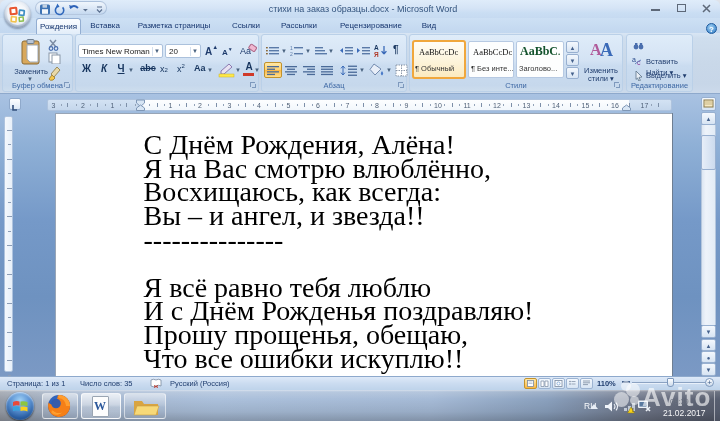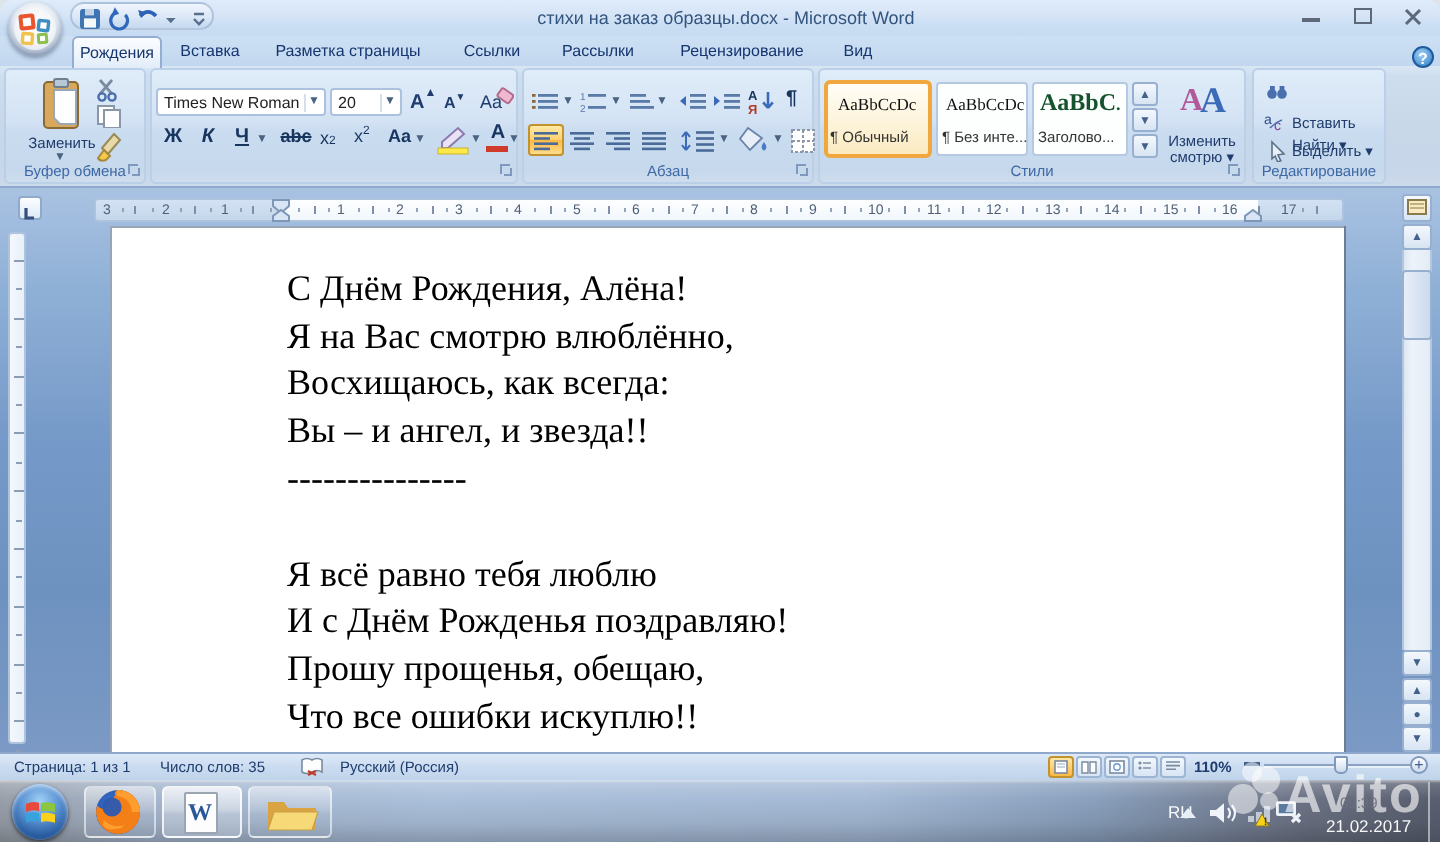--- a/index.html
+++ b/index.html
@@ -55,21 +55,21 @@
   .rtick { position:absolute; top:4px; width:1px; height:4px; background:#7d8fa8; background:#7d8fa8; }
   .rdot { position:absolute; top:5px; width:1px; height:2px; background:#93a3b8; }
   #vruler { position:absolute; left:4px; top:116px; width:9px; height:256px;
     background:linear-gradient(90deg,#f4f8fd 0%,#e8f0f9 100%); border:1px solid #aec3de; border-radius:2px; }
   #tabsel { position:absolute; left:9px; top:98px; width:12px; height:12px;
     background:linear-gradient(180deg,#fdfeff,#dde9f6); border:1px solid #8fa9cb; border-radius:2px; }
 
   #page { position:absolute; left:56px; top:113px; width:616px; height:263px; background:#fff;
     border-top:1px solid #98a5b6; box-shadow: 1px 0 0 #6e7e92, -1px 0 0 #98a5b6; }
   #doctext { position:absolute; left:143.5px; top:132.9px; font-family:"Liberation Serif", serif;
-    font-size:18px; line-height:23.8px; color:#000; white-space:pre; z-index:2; }
+    font-size:28px; line-height:23.8px; color:#000; white-space:pre; z-index:2; }
 
   #vscroll { position:absolute; left:701px; top:97px; width:16px; height:279px; }
   .sbtn { position:absolute; left:0; width:15px; background:linear-gradient(180deg,#f4f8fd,#d7e4f3);
     border:1px solid #98b0d0; border-radius:2px; color:#44618c; font-size:6px; text-align:center; }
 
   #statusbar { position:absolute; left:0; top:376px; width:720px; height:14px;
     background:linear-gradient(180deg,#dee9f8 0%,#cbdcf0 50%,#bed3ea 100%);
     border-top:1px solid #8ea9cc; font-size:7.5px; color:#1f3d6e; z-index:4; }
   .st { position:absolute; top:379px; z-index:5; white-space:nowrap; font-size:7.5px; color:#1f3d6e; }
   .stsep { position:absolute; top:1px; width:1px; height:11px; background:#aabdd8; box-shadow:1px 0 0 #e8f0fa; }
@@ -444,21 +444,21 @@
 <div class="abs" style="left:520px;top:44px;font-family:'Liberation Serif',serif;font-size:12px;font-weight:bold;color:#14532d;">AaBbC<span style="font-size:9px;">.</span></div>
 <div class="abs" style="left:519px;top:64px;font-size:7.5px;color:#333;">Заголово...</div>
 <div class="sbtn" style="left:566px;top:41px;height:12px;width:13px;line-height:12px;">▲</div>
 <div class="sbtn" style="left:566px;top:54px;height:12px;width:13px;line-height:12px;">▼</div>
 <div class="sbtn" style="left:566px;top:67px;height:12px;width:13px;line-height:12px;">▼</div>
 <svg class="abs" style="left:590px;top:40px;" width="26" height="17">
   <text x="0" y="15" font-size="16" font-weight="bold" font-family="Liberation Serif" fill="#b05a9a">A</text>
   <text x="10" y="16" font-size="18" font-weight="bold" font-family="Liberation Serif" fill="#3a6ab8">A</text>
 </svg>
 <div class="rbtxt" style="left:581px;top:66px;width:40px;text-align:center;">Изменить</div>
-<div class="rbtxt" style="left:581px;top:74px;width:40px;text-align:center;">смотрю ▾</div>
+<div class="rbtxt" style="left:581px;top:74px;width:40px;text-align:center;">стили ▾</div>
 
 <svg class="abs" style="left:633px;top:42px;" width="11" height="9">
     <circle cx="3" cy="5" r="2.4" fill="#4a6fae"></circle>
     <circle cx="8" cy="5" r="2.4" fill="#4a6fae"></circle>
     <rect x="2" y="1" width="2.4" height="3" fill="#4a6fae"></rect>
     <rect x="6.8" y="1" width="2.4" height="3" fill="#4a6fae"></rect>
   </svg>
 <div class="rbtxt" style="left:646px;top:43px;margin-top:25px;">Найти ▾</div>
 <svg class="abs" style="left:632px;top:56px;" width="12" height="10">
     <text x="0" y="6" font-size="7" fill="#2a4a8a">a</text>

